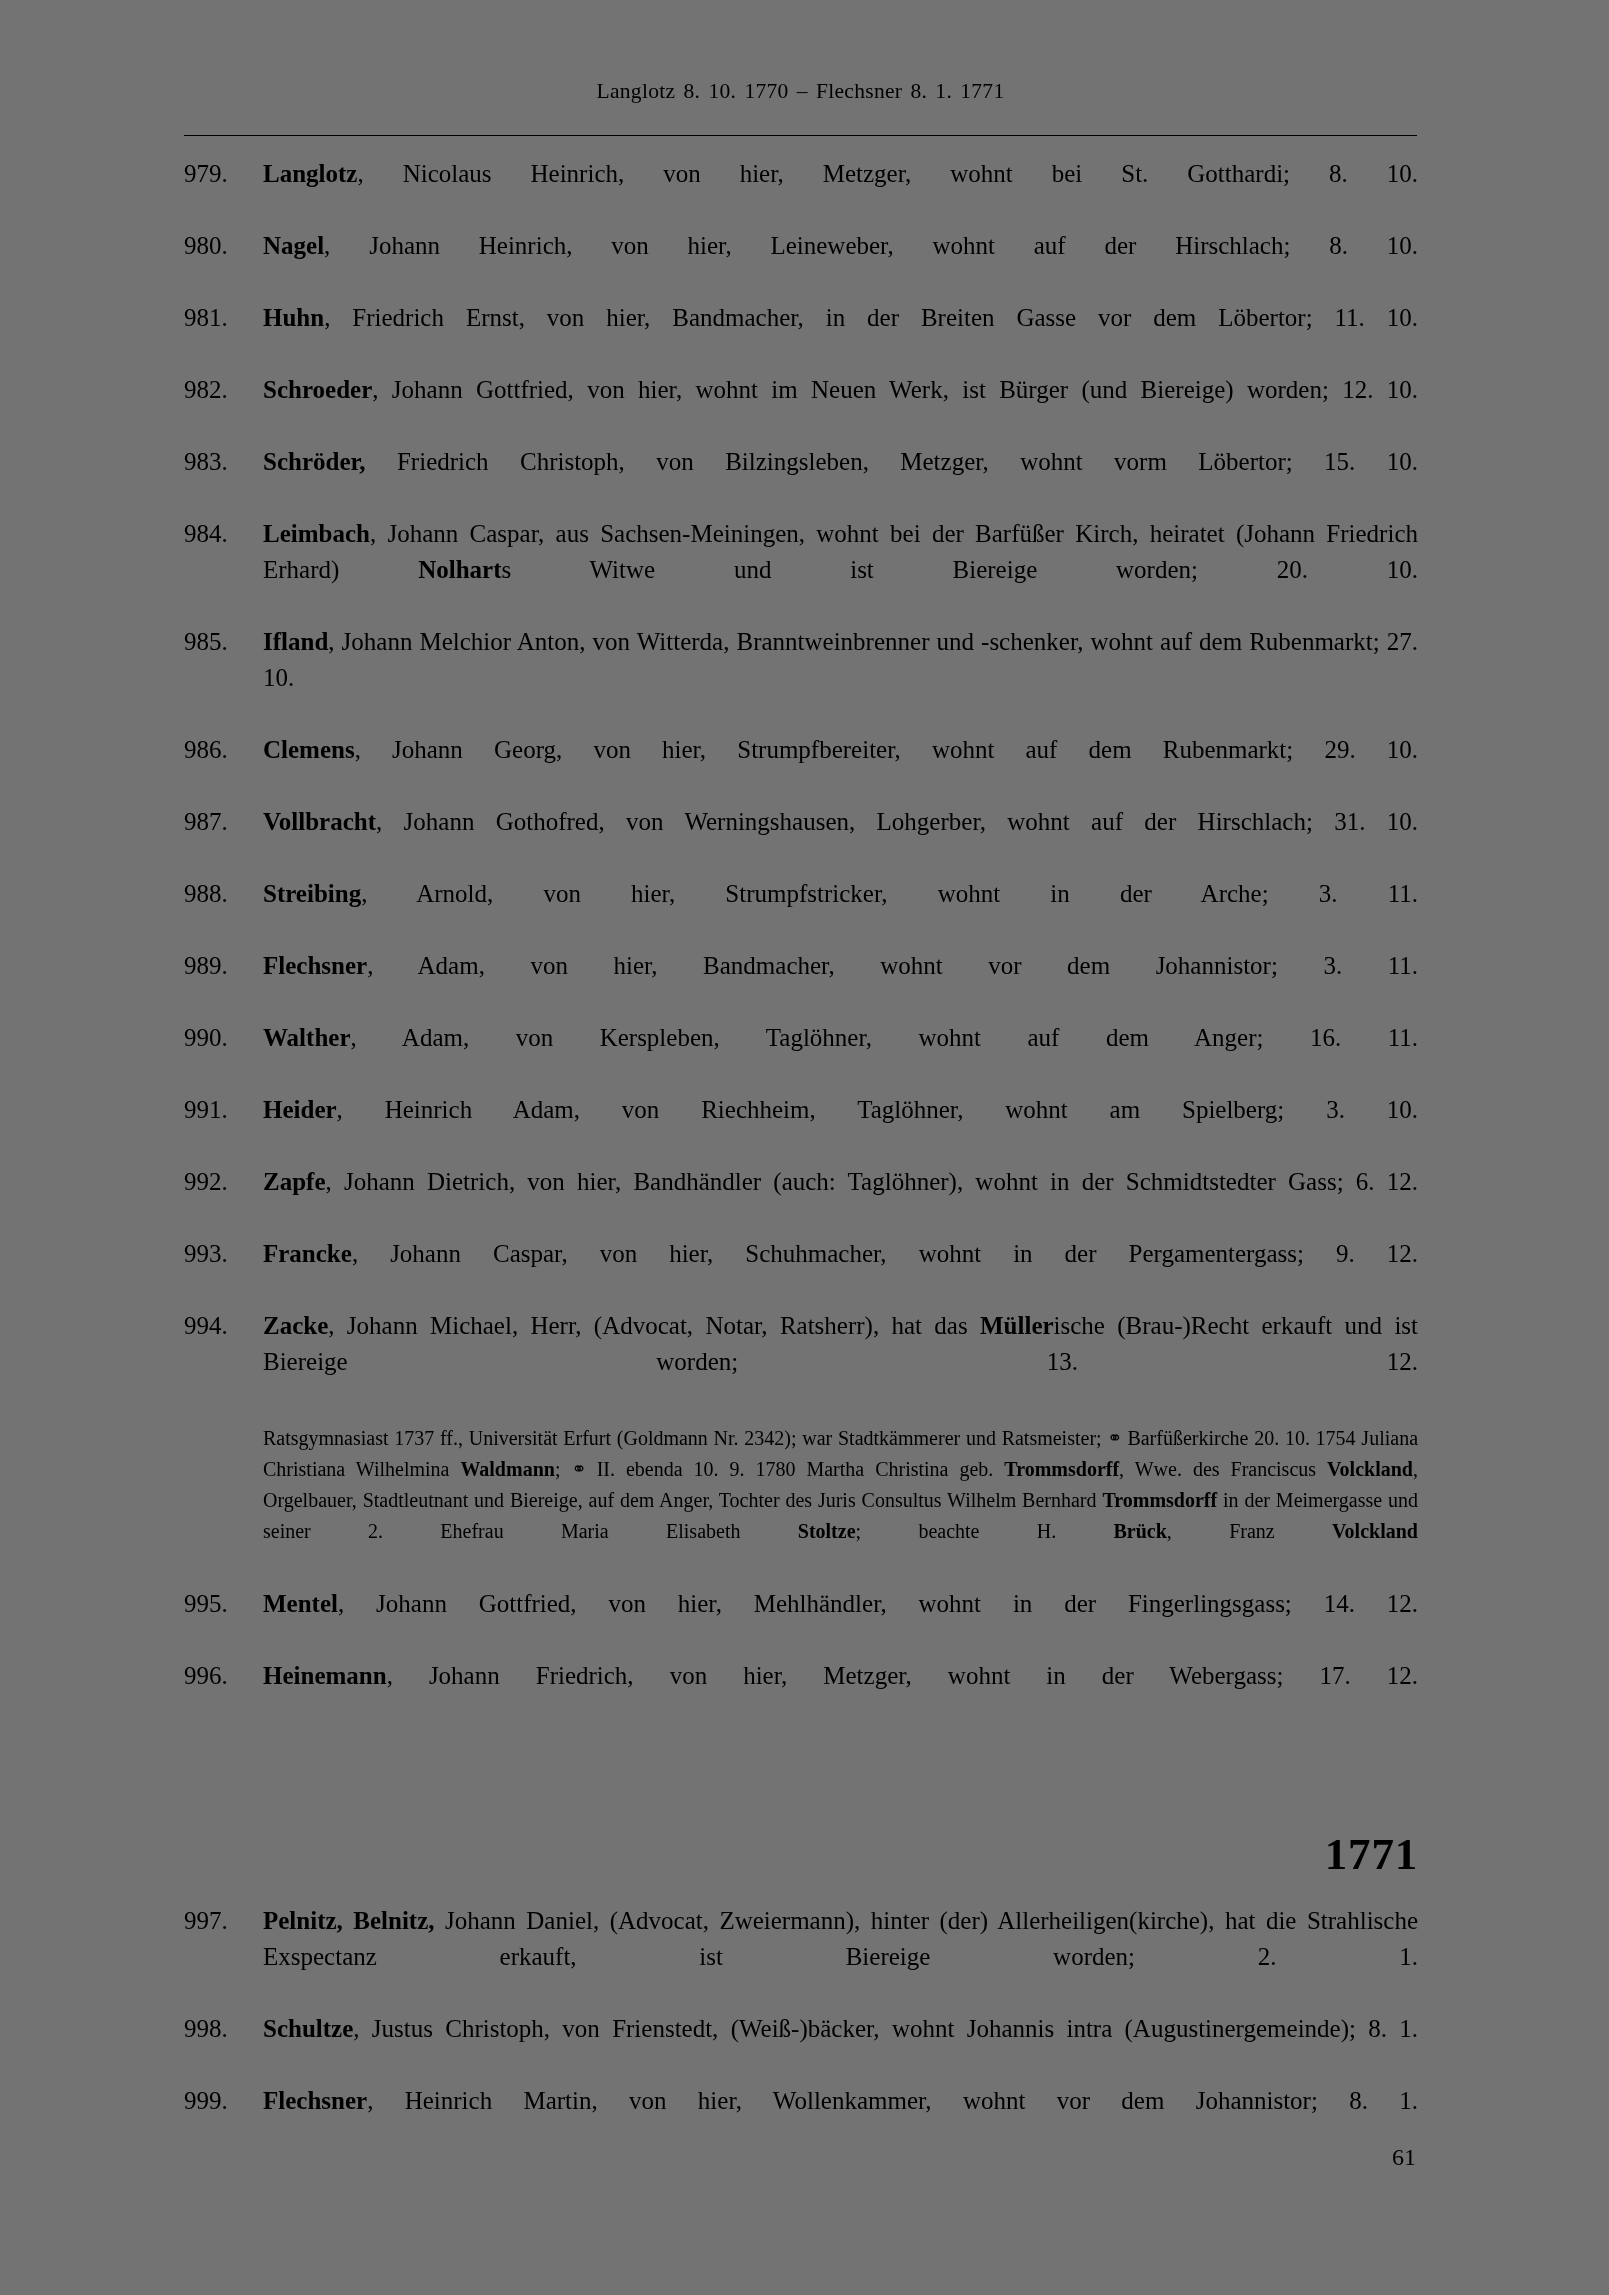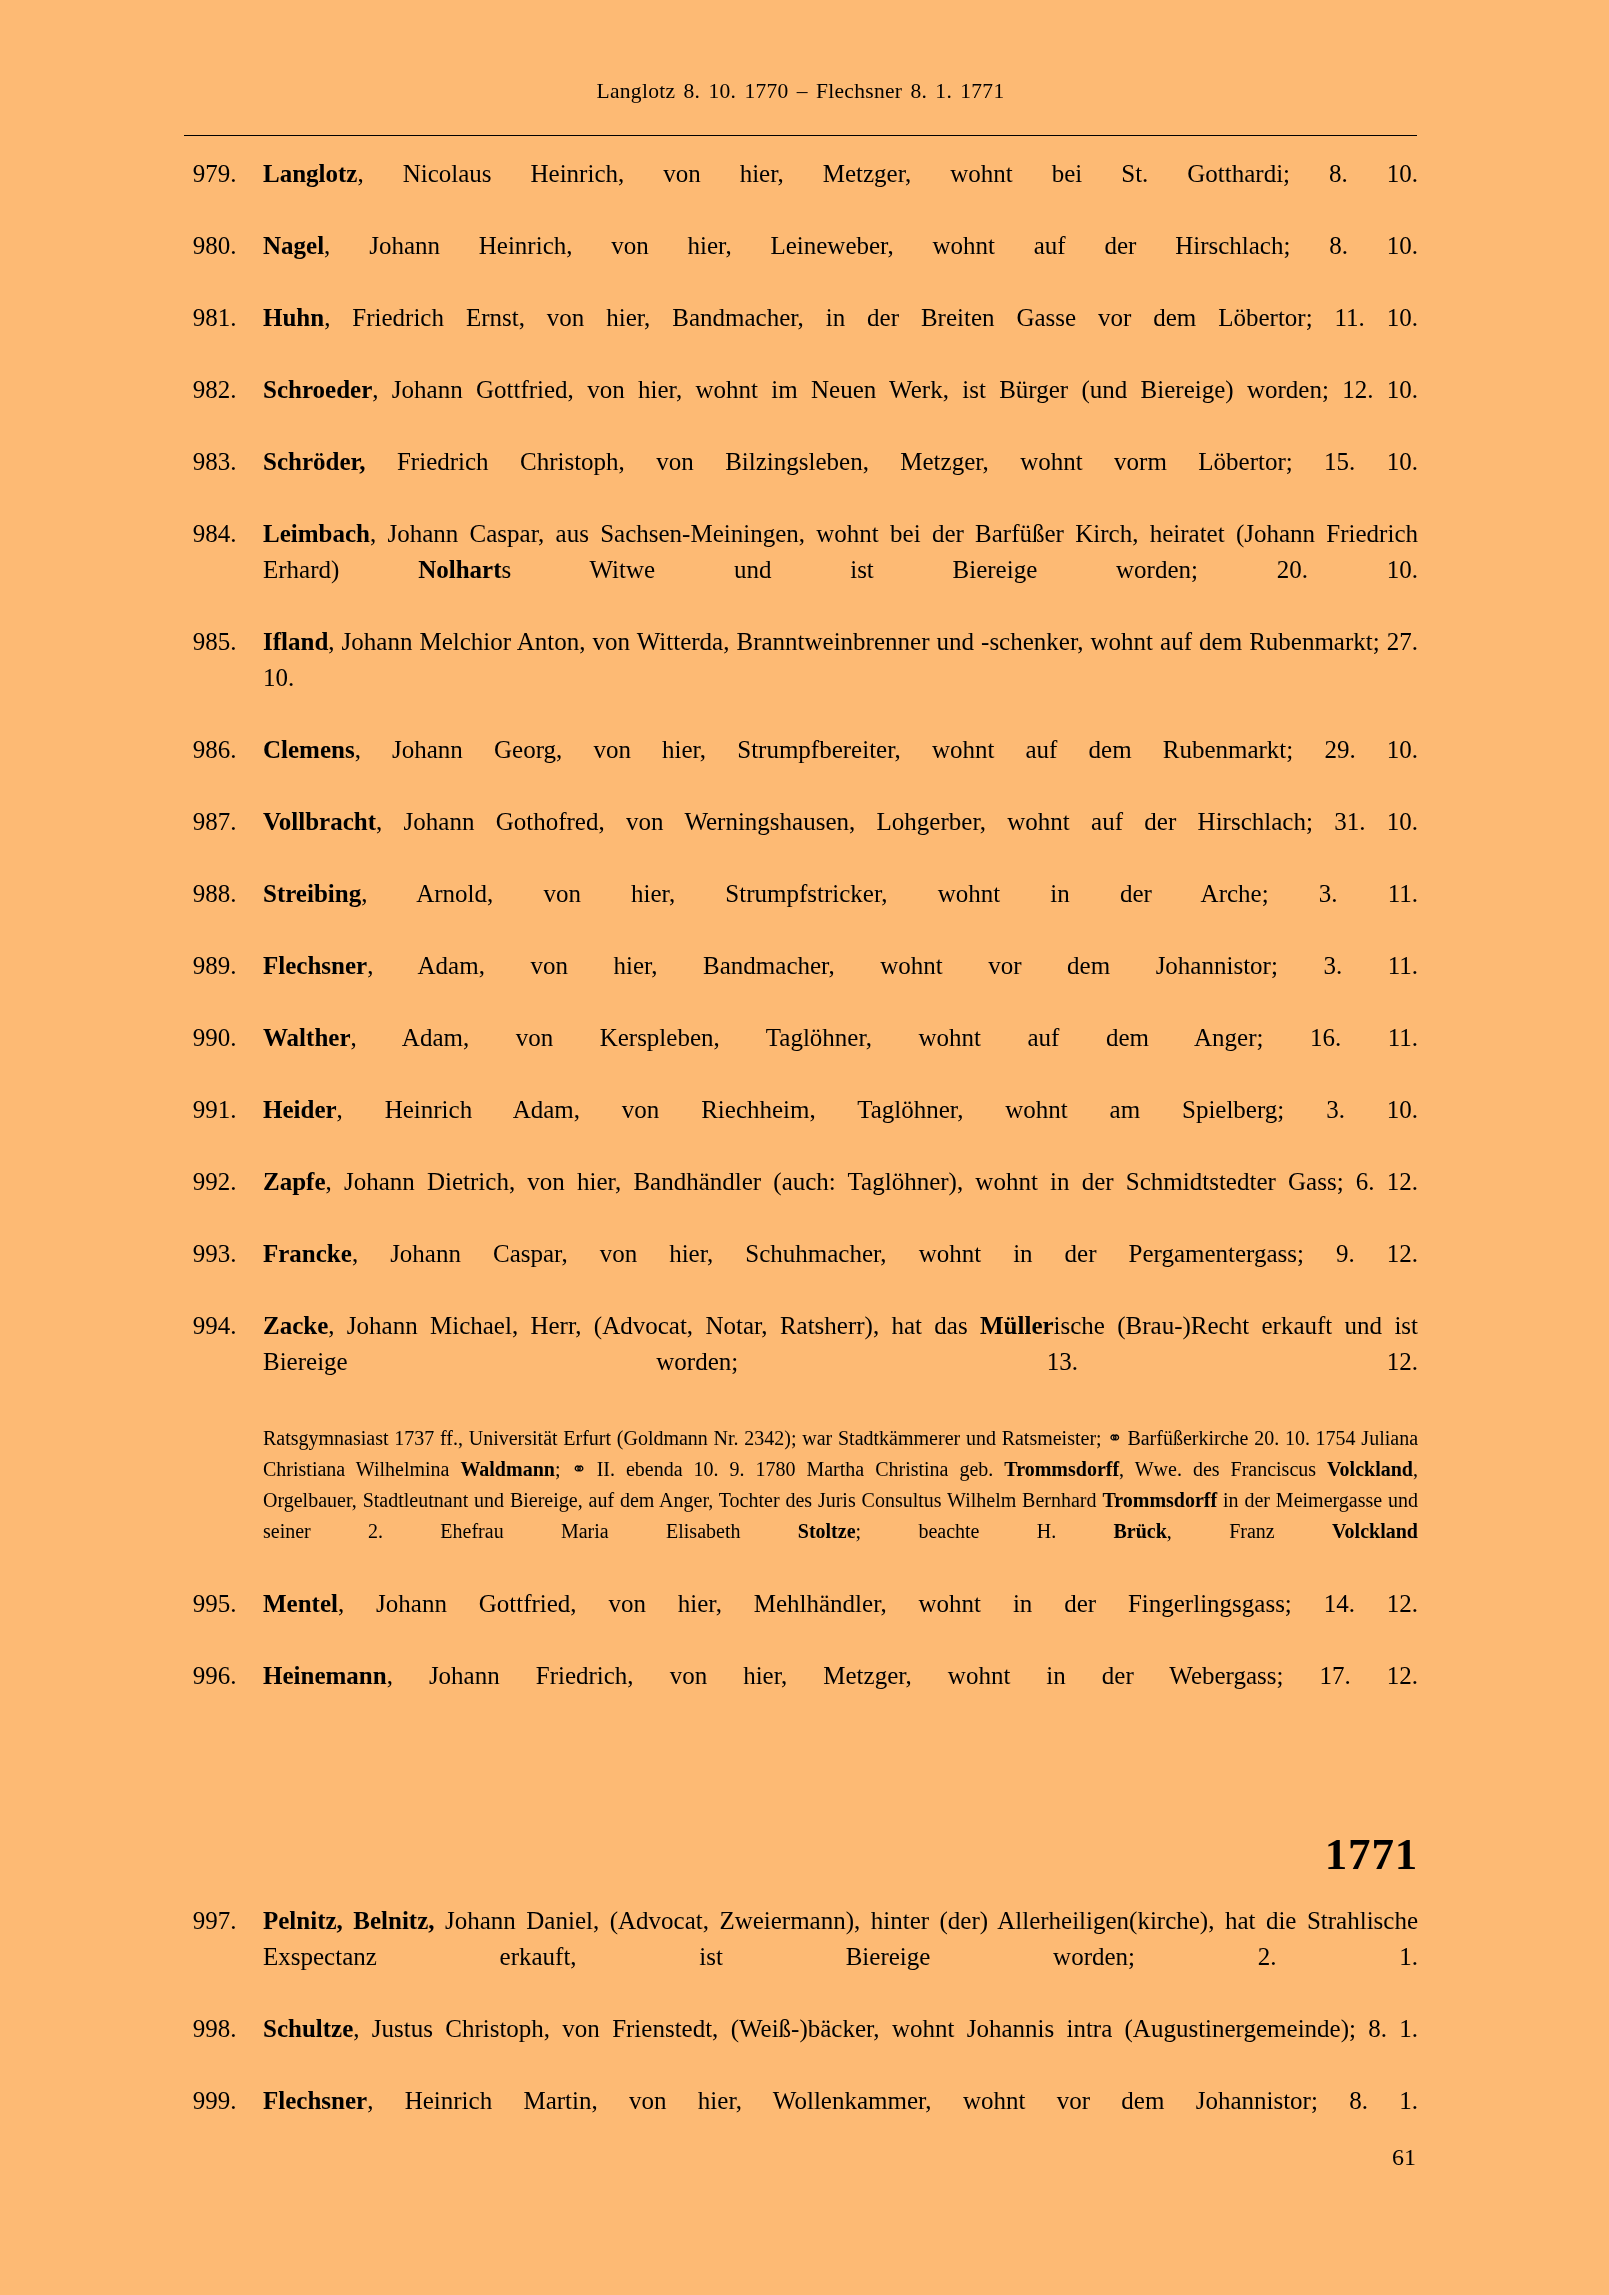--- a/index.html
+++ b/index.html
@@ -9,21 +9,21 @@
   }
   body {
     font-family: "Liberation Serif", "DejaVu Serif", serif;
     color: #000000;
   }
   .page {
     position: relative;
     width: 1610px;
     height: 2295px;
     margin: 0 auto;
-    background: #fdba74;
+    background: #737373;
     box-sizing: border-box;
     overflow: hidden;
   }
 
   
   .running-head {
     position: absolute;
     left: 184px;
     top: 79px;
     width: 1233px;
@@ -58,21 +58,21 @@
     text-align: justify;
     text-justify: inter-word;
     margin: 0 0 0 0;
     hyphens: manual;
   }
   .entry .num {
     position: absolute;
     left: 0;
     top: 0;
     width: 61px;
-    text-align: center;
+    text-align: left;
     font-size: 25px;
   }
   .entry b { font-weight: bold; }
 
   
   .entry::after {
     content: "";
     display: inline-block;
     width: 100%;
   }

